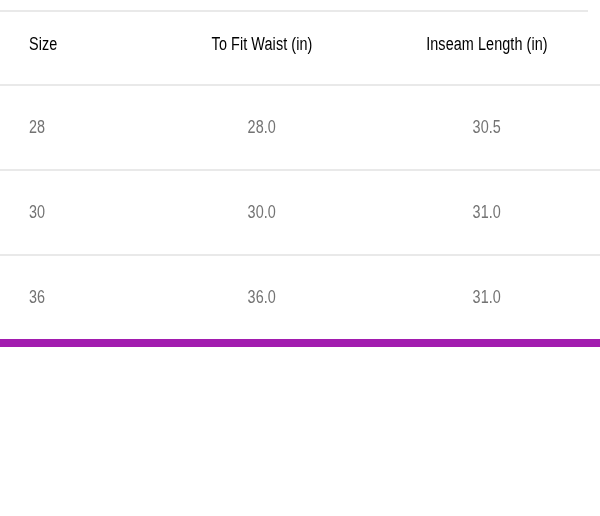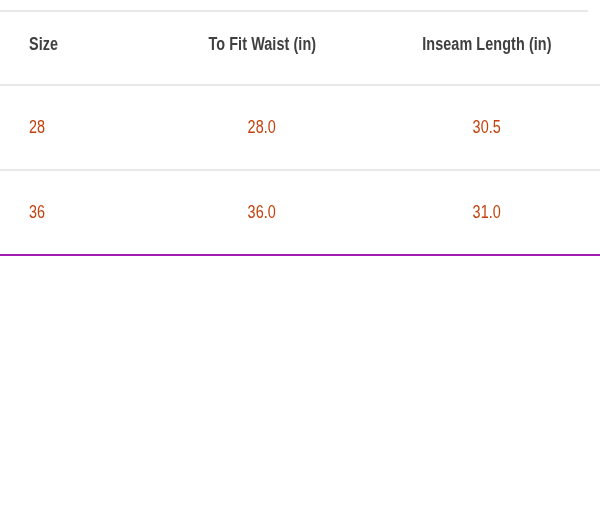--- a/index.html
+++ b/index.html
@@ -80,30 +80,29 @@
   
   table.chart-table th.c-waist,
   table.chart-table td.c-waist,
   table.chart-table th.c-inseam,
   table.chart-table td.c-inseam {
     text-align: center;
   }
 
   table.chart-table thead th {
     height: 78px;
-    color: #404040;
-    font-weight: bold;
+    color: #000000;
   }
 
   table.chart-table tbody td {
-    color: #c2410c;
+    color: #737373;
   }
 
   table.chart-table tbody tr:last-child td {
-    border-bottom: 2px solid #a21caf;
+    border-bottom: 8px solid #a21caf;
   }
 </style>
 </head>
 <body>
 
 <div class="size-chart">
 
   <div class="top-rule"></div>
 
   <table class="chart-table">
@@ -119,20 +118,25 @@
         <th class="c-inseam"><span class="cell-inner">Inseam Length (in)</span></th>
       </tr>
     </thead>
     <tbody>
       <tr>
         <td class="c-size"><span class="cell-inner">28</span></td>
         <td class="c-waist"><span class="cell-inner">28.0</span></td>
         <td class="c-inseam"><span class="cell-inner">30.5</span></td>
       </tr>
       <tr>
+        <td class="c-size"><span class="cell-inner">30</span></td>
+        <td class="c-waist"><span class="cell-inner">30.0</span></td>
+        <td class="c-inseam"><span class="cell-inner">31.0</span></td>
+      </tr>
+      <tr>
         <td class="c-size"><span class="cell-inner">36</span></td>
         <td class="c-waist"><span class="cell-inner">36.0</span></td>
         <td class="c-inseam"><span class="cell-inner">31.0</span></td>
       </tr>
     </tbody>
   </table>
 
 </div>
 
 </body></html>

